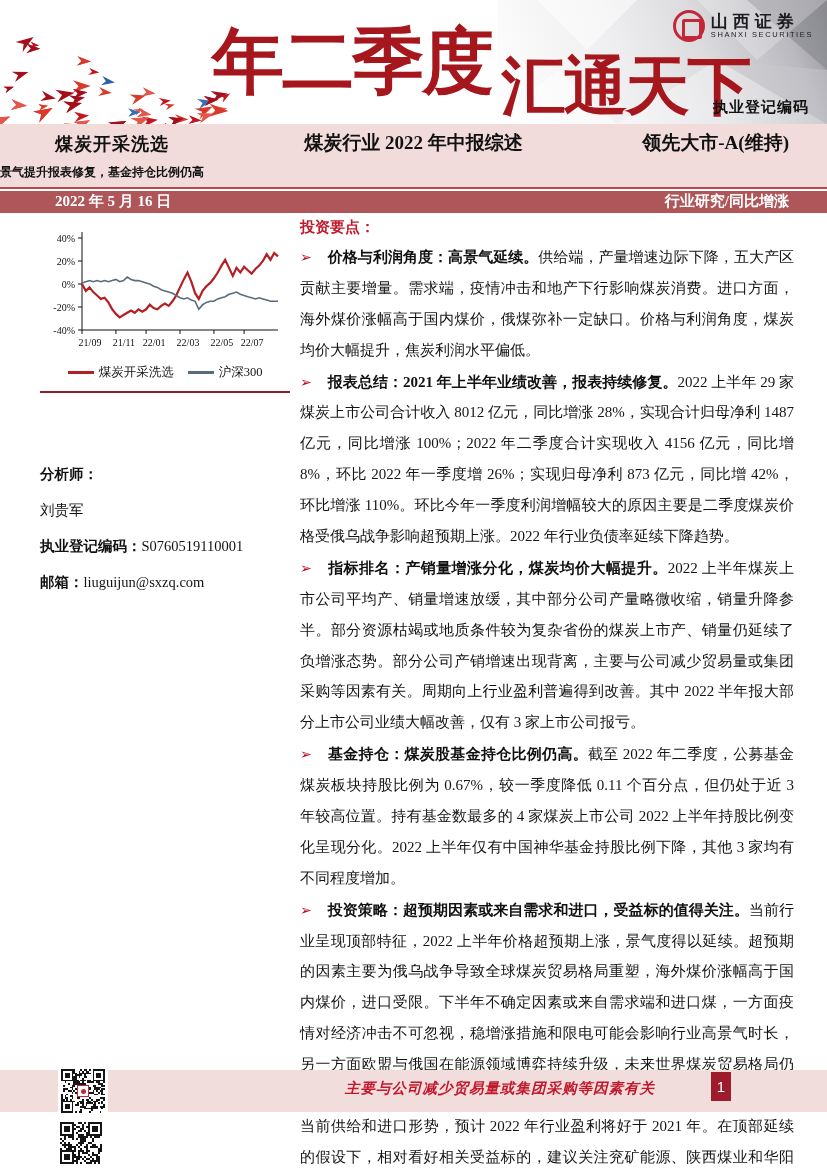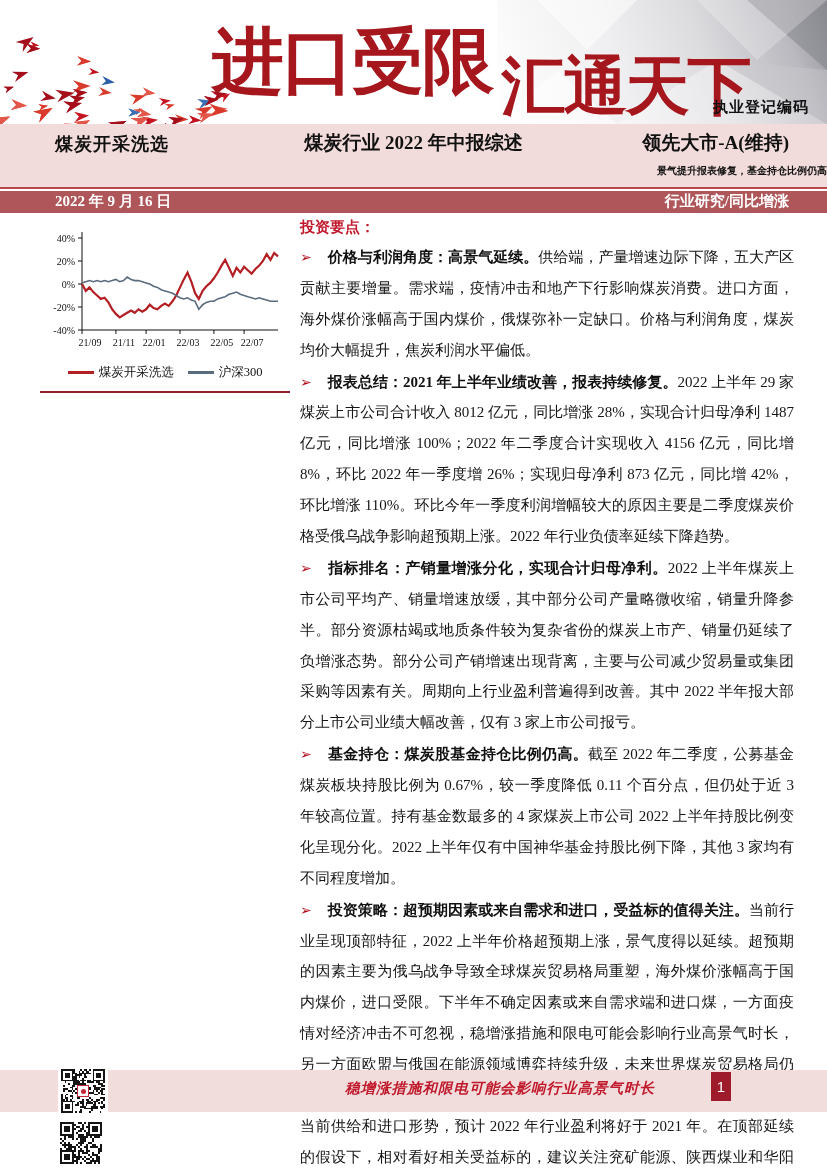--- a/index.html
+++ b/index.html
@@ -21,21 +21,21 @@
   .slogan { position:absolute; left:212px; top:14px; color:#a5161d; white-space:nowrap; font-family:"DejaVu Serif","Liberation Serif",serif; font-weight:bold; }
   .slogan-a { font-size:72px; letter-spacing:-2px; display:inline-block; }
   .slogan-b { font-size:64px; letter-spacing:-2px; display:inline-block; position:relative; top:22px; left:4px; }
   .report-type { position:absolute; right:18px; top:98px; font-size:15px; font-weight:bold; color:#111; letter-spacing:1px; }
 
   
   .title-band { position:absolute; left:0; top:124px; width:827px; height:65px; background:#f2dcdb; border-bottom:2px solid #b8474d; }
   .band-sector { position:absolute; left:55px; top:8px; font-size:18px; font-weight:bold; color:#111; letter-spacing:1px; }
   .band-title { position:absolute; left:0; width:100%; top:6px; text-align:center; font-size:19px; font-weight:bold; color:#111; }
   .band-rating { position:absolute; right:38px; top:6px; font-size:19px; font-weight:bold; color:#111; }
-  .band-subtitle { position:absolute; left:0; width:100%; top:40px; text-align:right; font-size:10px; font-weight:bold; color:#111; }
+  .band-subtitle { position:absolute; left:0; width:100%; top:40px; text-align:left; font-size:12px; font-weight:bold; color:#111; }
 
   
   .meta-bar { position:absolute; left:0; top:191px; width:827px; height:22px; background:#ae5659; color:#fff; }
   .meta-date { position:absolute; left:55px; top:1px; font-size:15px; font-weight:bold; }
   .meta-cat { position:absolute; right:38px; top:1px; font-size:15px; font-weight:bold; }
 
   
   .leftcol { position:absolute; left:40px; top:218px; width:250px; }
   .chart-title { font-size:13.5px; font-weight:bold; color:#111; padding-bottom:5px; border-bottom:2px solid #8f1d2c; }
   .chart-wrap { margin-top:8px; }
@@ -152,36 +152,43 @@
         <path d="M0,0 L-12.788793518389014,-4.396147771946223 L-8.792295543892447,0 L-12.788793518389014,4.396147771946223 Z" fill="#e3574a" transform="translate(155.2,93.4) rotate(7.1)"></path>
         <path d="M0,0 L-15.485055164007964,-5.322987712627738 L-10.645975425255475,0 L-15.485055164007964,5.322987712627738 Z" fill="#e3574a" transform="translate(90.0,120.3) rotate(-24.7)"></path>
         <path d="M0,0 L-14.604723933434451,-5.020373852118093 L-10.040747704236185,0 L-14.604723933434451,5.020373852118093 Z" fill="#a50f1c" transform="translate(183.6,118.5) rotate(-13.0)"></path>
         <path d="M0,0 L-17.1643392605541,-5.900241620815473 L-11.800483241630946,0 L-17.1643392605541,5.900241620815473 Z" fill="#a50f1c" transform="translate(126.4,121.1) rotate(-23.2)"></path>
         <path d="M0,0 L-9.742407036639008,-3.3489524188446596 L-6.697904837689319,0 L-9.742407036639008,3.3489524188446596 Z" fill="#a50f1c" transform="translate(13.8,86.7) rotate(-19.3)"></path>
         <path d="M0,0 L-11.570639802688099,-3.9774074321740343 L-7.9548148643480685,0 L-11.570639802688099,3.9774074321740343 Z" fill="#3a6fb5" transform="translate(140.0,112.4) rotate(-0.4)"></path>
         <path d="M0,0 L-15.078446391540789,-5.183215947092147 L-10.366431894184293,0 L-15.078446391540789,5.183215947092147 Z" fill="#e3574a" transform="translate(213.1,113.7) rotate(-17.2)"></path>
         <path d="M0,0 L-15.781729511069939,-5.424969519430292 L-10.849939038860583,0 L-15.781729511069939,5.424969519430292 Z" fill="#e3574a" transform="translate(27.0,105.8) rotate(4.2)"></path>
         <path d="M0,0 L-13.616083147756795,-4.680528582041398 L-9.361057164082796,0 L-13.616083147756795,4.680528582041398 Z" fill="#e3574a" transform="translate(151.2,114.8) rotate(10.4)"></path>
       </svg>
+    <div class="logo">
+      <div class="logo-mark"></div>
+      <div>
+        <div class="logo-text-cn">山西证券</div>
+        <div class="logo-text-en">SHANXI SECURITIES</div>
+      </div>
+    </div>
     <div class="slogan">
-      <span class="slogan-a">进口受限</span>
+      <span class="slogan-a">年二季度</span>
       <span class="slogan-b">汇通天下</span>
     </div>
     <div class="report-type">执业登记编码</div>
   </div>
 
   <div class="title-band">
     <div class="band-sector">煤炭开采洗选</div>
     <div class="band-title">煤炭行业 2022 年中报综述</div>
     <div class="band-rating">领先大市-A(维持)</div>
     <div class="band-subtitle">景气提升报表修复，基金持仓比例仍高</div>
   </div>
 
   <div class="meta-bar">
-    <div class="meta-date">2022 年 9 月 16 日</div>
+    <div class="meta-date">2022 年 5 月 16 日</div>
     <div class="meta-cat">行业研究/同比增涨</div>
   </div>
 
   <div class="leftcol">
     <div class="chart-wrap">
       <svg class="chart-svg" id="mkt-chart" width="250" height="134" viewBox="0 0 250 134">
           <line x1="42" y1="6" x2="42" y2="104" stroke="#111" stroke-width="1"></line>
           <line x1="42" y1="104" x2="238" y2="104" stroke="#111" stroke-width="1"></line>
           <line x1="38" x2="42" y1="12" y2="12" stroke="#111" stroke-width="1"></line>
           <text x="35" y="15.5" text-anchor="end" font-size="10">40%</text>
@@ -212,36 +219,42 @@
     <div class="legend-row">
       <span class="legend-item">
         <span class="leg-swatch" style="background: rgb(180, 31, 36);"></span>
         <span>煤炭开采洗选</span>
       </span>
       <span class="legend-item">
         <span class="leg-swatch" style="background: rgb(90, 107, 126);"></span>
         <span>沪深300</span>
       </span>
     </div>
+    <div class="analyst">
+      <div class="lbl">分析师：</div>
+      <div>刘贵军</div>
+      <div><span class="lbl">执业登记编码：</span><span>S0760519110001</span></div>
+      <div><span class="lbl">邮箱：</span><span>liuguijun@sxzq.com</span></div>
+    </div>
   </div>
 
   <div class="rightcol">
     <div class="invest-heading">投资要点：</div>
     <div class="bullets" id="bullets">
       <p><span class="arr">➢</span><b>价格与利润角度：高景气延续。</b><span>供给端，产量增速边际下降，五大产区贡献主要增量。需求端，疫情冲击和地产下行影响煤炭消费。进口方面，海外煤价涨幅高于国内煤价，俄煤弥补一定缺口。价格与利润角度，煤炭均价大幅提升，焦炭利润水平偏低。</span></p>
       <p><span class="arr">➢</span><b>报表总结：2021 年上半年业绩改善，报表持续修复。</b><span>2022 上半年 29 家煤炭上市公司合计收入 8012 亿元，同比增涨 28%，实现合计归母净利 1487 亿元，同比增涨 100%；2022 年二季度合计实现收入 4156 亿元，同比增 8%，环比 2022 年一季度增 26%；实现归母净利 873 亿元，同比增 42%，环比增涨 110%。环比今年一季度利润增幅较大的原因主要是二季度煤炭价格受俄乌战争影响超预期上涨。2022 年行业负债率延续下降趋势。</span></p>
-      <p><span class="arr">➢</span><b>指标排名：产销量增涨分化，实现合计归母净利。</b><span>2022 上半年煤炭上市公司平均产、销量增速放缓，其中部分公司产量略微收缩，销量升降参半。部分资源枯竭或地质条件较为复杂省份的煤炭上市产、销量仍延续了负增涨态势。部分公司产销增速出现背离，主要与公司减少贸易量或集团采购等因素有关。周期向上行业盈利普遍得到改善。其中 2022 半年报大部分上市公司业绩大幅改善，仅有 3 家上市公司报亏。</span></p>
+      <p><span class="arr">➢</span><b>指标排名：产销量增涨分化，煤炭均价大幅提升。</b><span>2022 上半年煤炭上市公司平均产、销量增速放缓，其中部分公司产量略微收缩，销量升降参半。部分资源枯竭或地质条件较为复杂省份的煤炭上市产、销量仍延续了负增涨态势。部分公司产销增速出现背离，主要与公司减少贸易量或集团采购等因素有关。周期向上行业盈利普遍得到改善。其中 2022 半年报大部分上市公司业绩大幅改善，仅有 3 家上市公司报亏。</span></p>
       <p><span class="arr">➢</span><b>基金持仓：煤炭股基金持仓比例仍高。</b><span>截至 2022 年二季度，公募基金煤炭板块持股比例为 0.67%，较一季度降低 0.11 个百分点，但仍处于近 3 年较高位置。持有基金数最多的 4 家煤炭上市公司 2022 上半年持股比例变化呈现分化。2022 上半年仅有中国神华基金持股比例下降，其他 3 家均有不同程度增加。</span></p>
       <p><span class="arr">➢</span><b>投资策略：超预期因素或来自需求和进口，受益标的值得关注。</b><span>当前行业呈现顶部特征，2022 上半年价格超预期上涨，景气度得以延续。超预期的因素主要为俄乌战争导致全球煤炭贸易格局重塑，海外煤价涨幅高于国内煤价，进口受限。下半年不确定因素或来自需求端和进口煤，一方面疫情对经济冲击不可忽视，稳增涨措施和限电可能会影响行业高景气时长，另一方面欧盟与俄国在能源领域博弈持续升级，未来世界煤炭贸易格局仍在重塑，冲击国内进口煤。考虑到年初以来均价较去年有一定增幅，结合当前供给和进口形势，预计 2022 年行业盈利将好于 2021 年。在顶部延续的假设下，相对看好相关受益标的，建议关注兖矿能源、陕西煤业和华阳股份等。</span></p>
     </div>
 
   </div>
 
   <div class="footer-band"></div>
-  <div class="disclaimer">稳增涨措施和限电可能会影响行业高景气时长</div>
+  <div class="disclaimer">主要与公司减少贸易量或集团采购等因素有关</div>
   <div class="page-num">1</div>
 
   <div class="qr" id="qr1" style="left:58px; top:1066px; width:50px; height:50px; padding:3px;">
     <div style="position:relative; width:100%; height:100%;" id="qr1grid">
         <i style="left:0.00%;top:0.00%;width:4.00%;height:4.00%"></i>
         <i style="left:4.00%;top:0.00%;width:4.00%;height:4.00%"></i>
         <i style="left:8.00%;top:0.00%;width:4.00%;height:4.00%"></i>
         <i style="left:12.00%;top:0.00%;width:4.00%;height:4.00%"></i>
         <i style="left:16.00%;top:0.00%;width:4.00%;height:4.00%"></i>
         <i style="left:20.00%;top:0.00%;width:4.00%;height:4.00%"></i>

